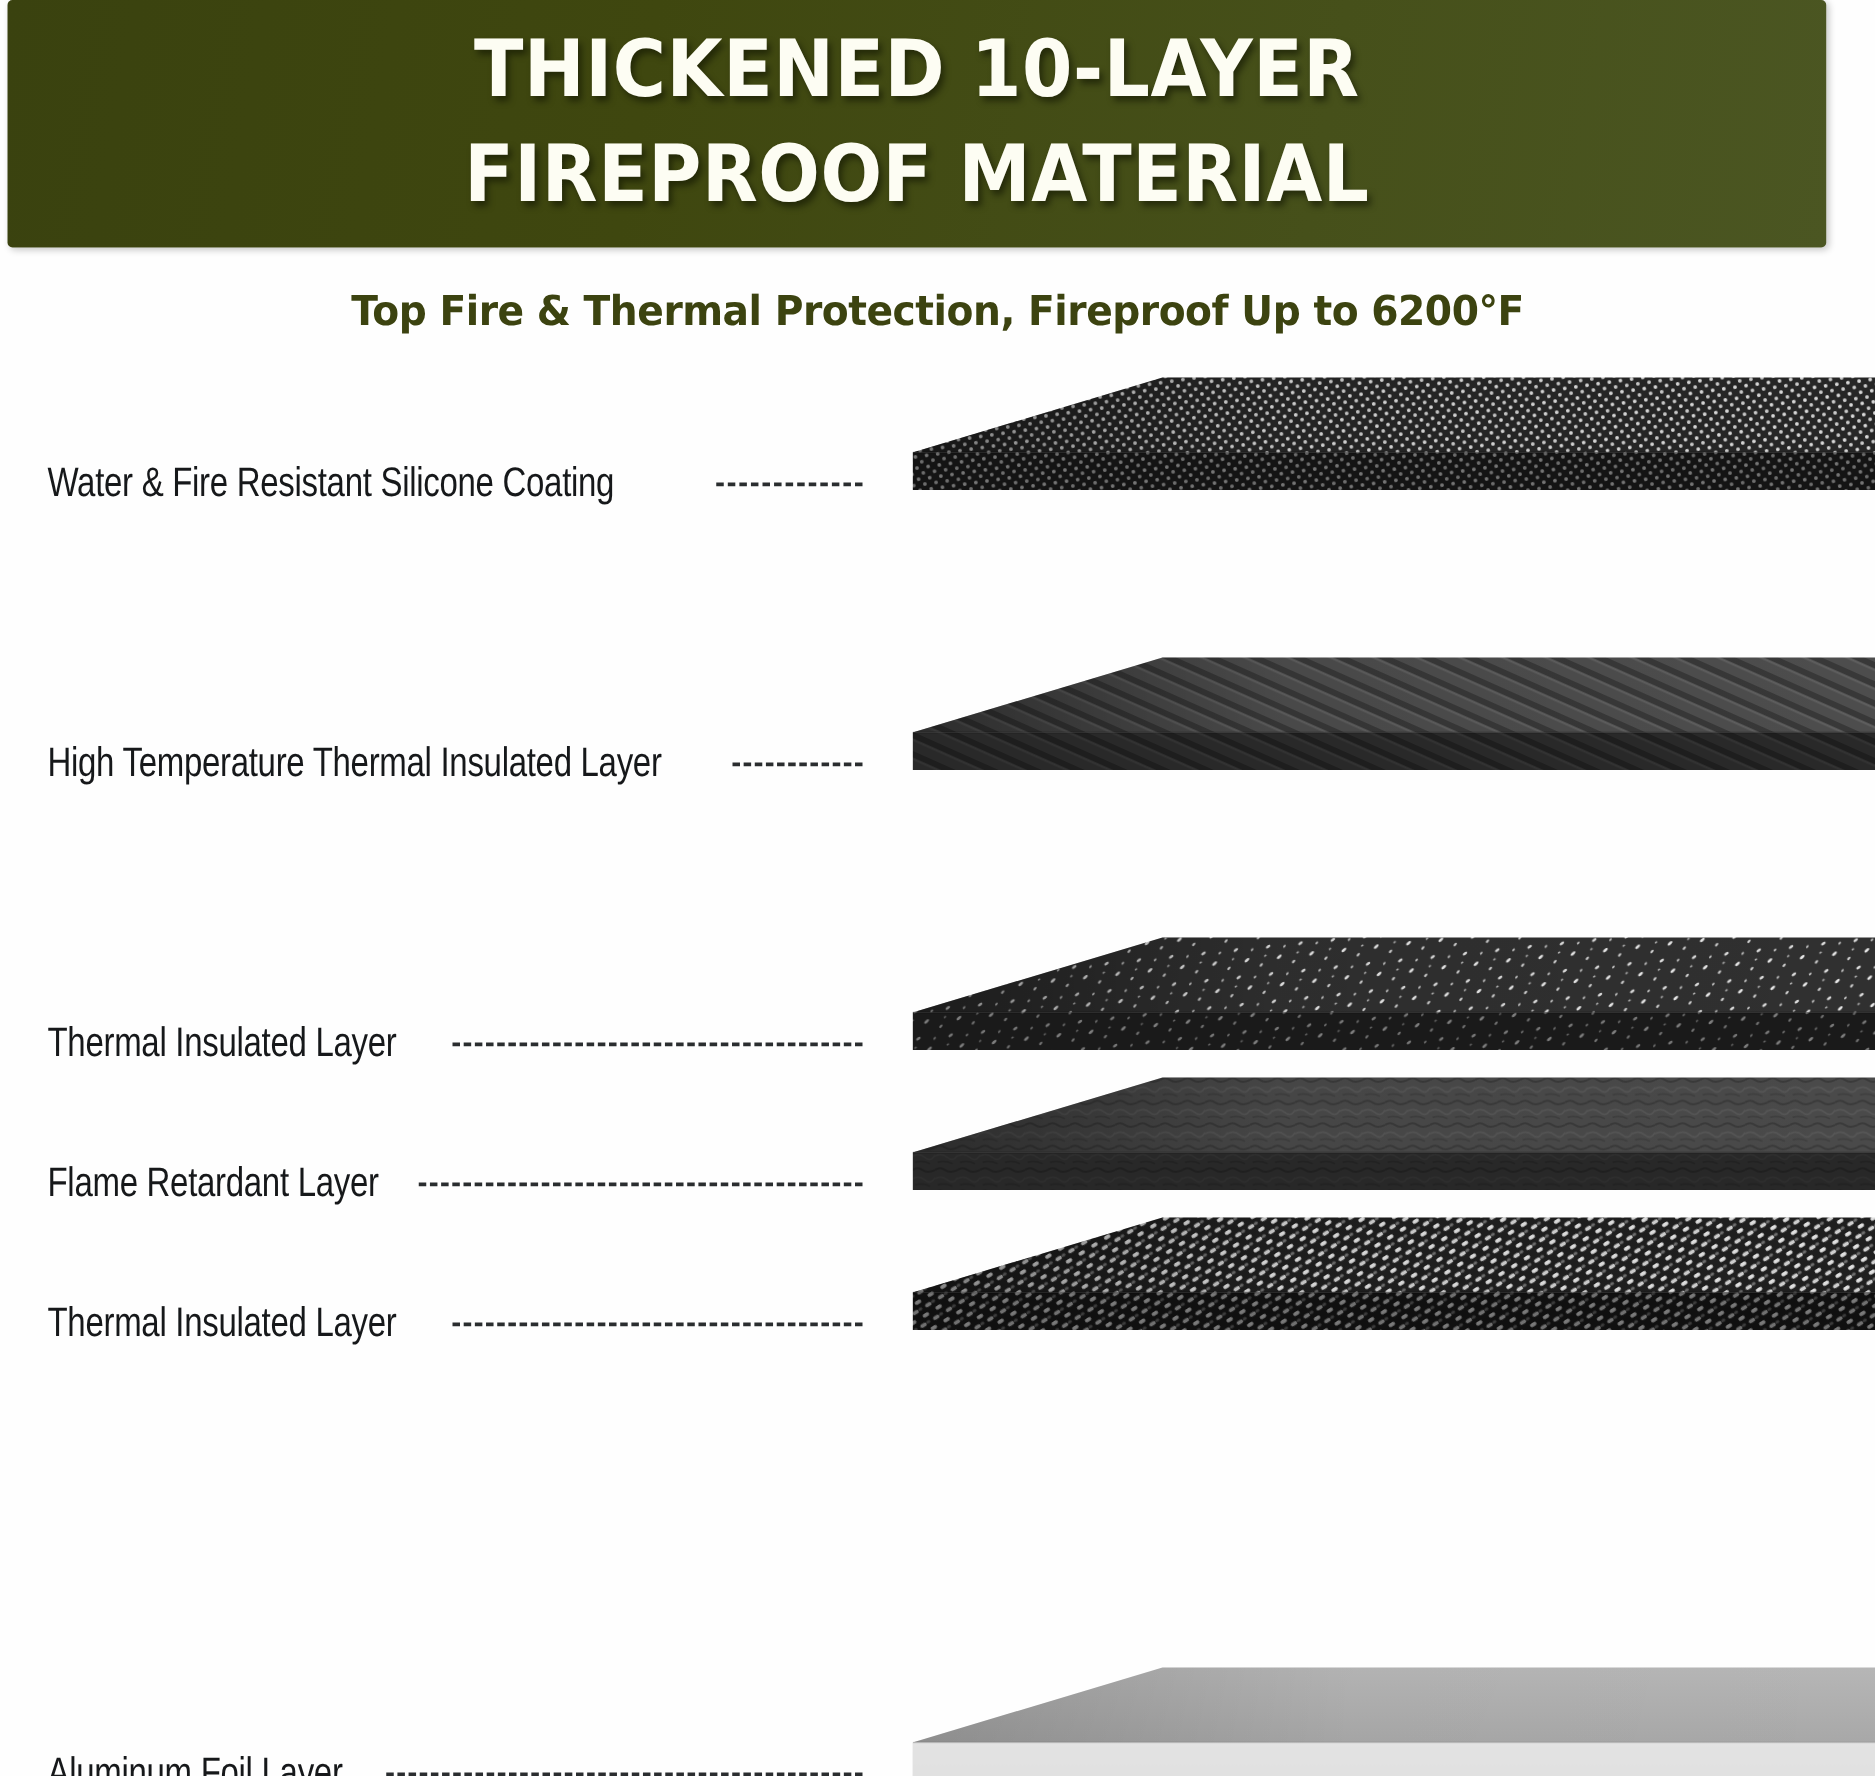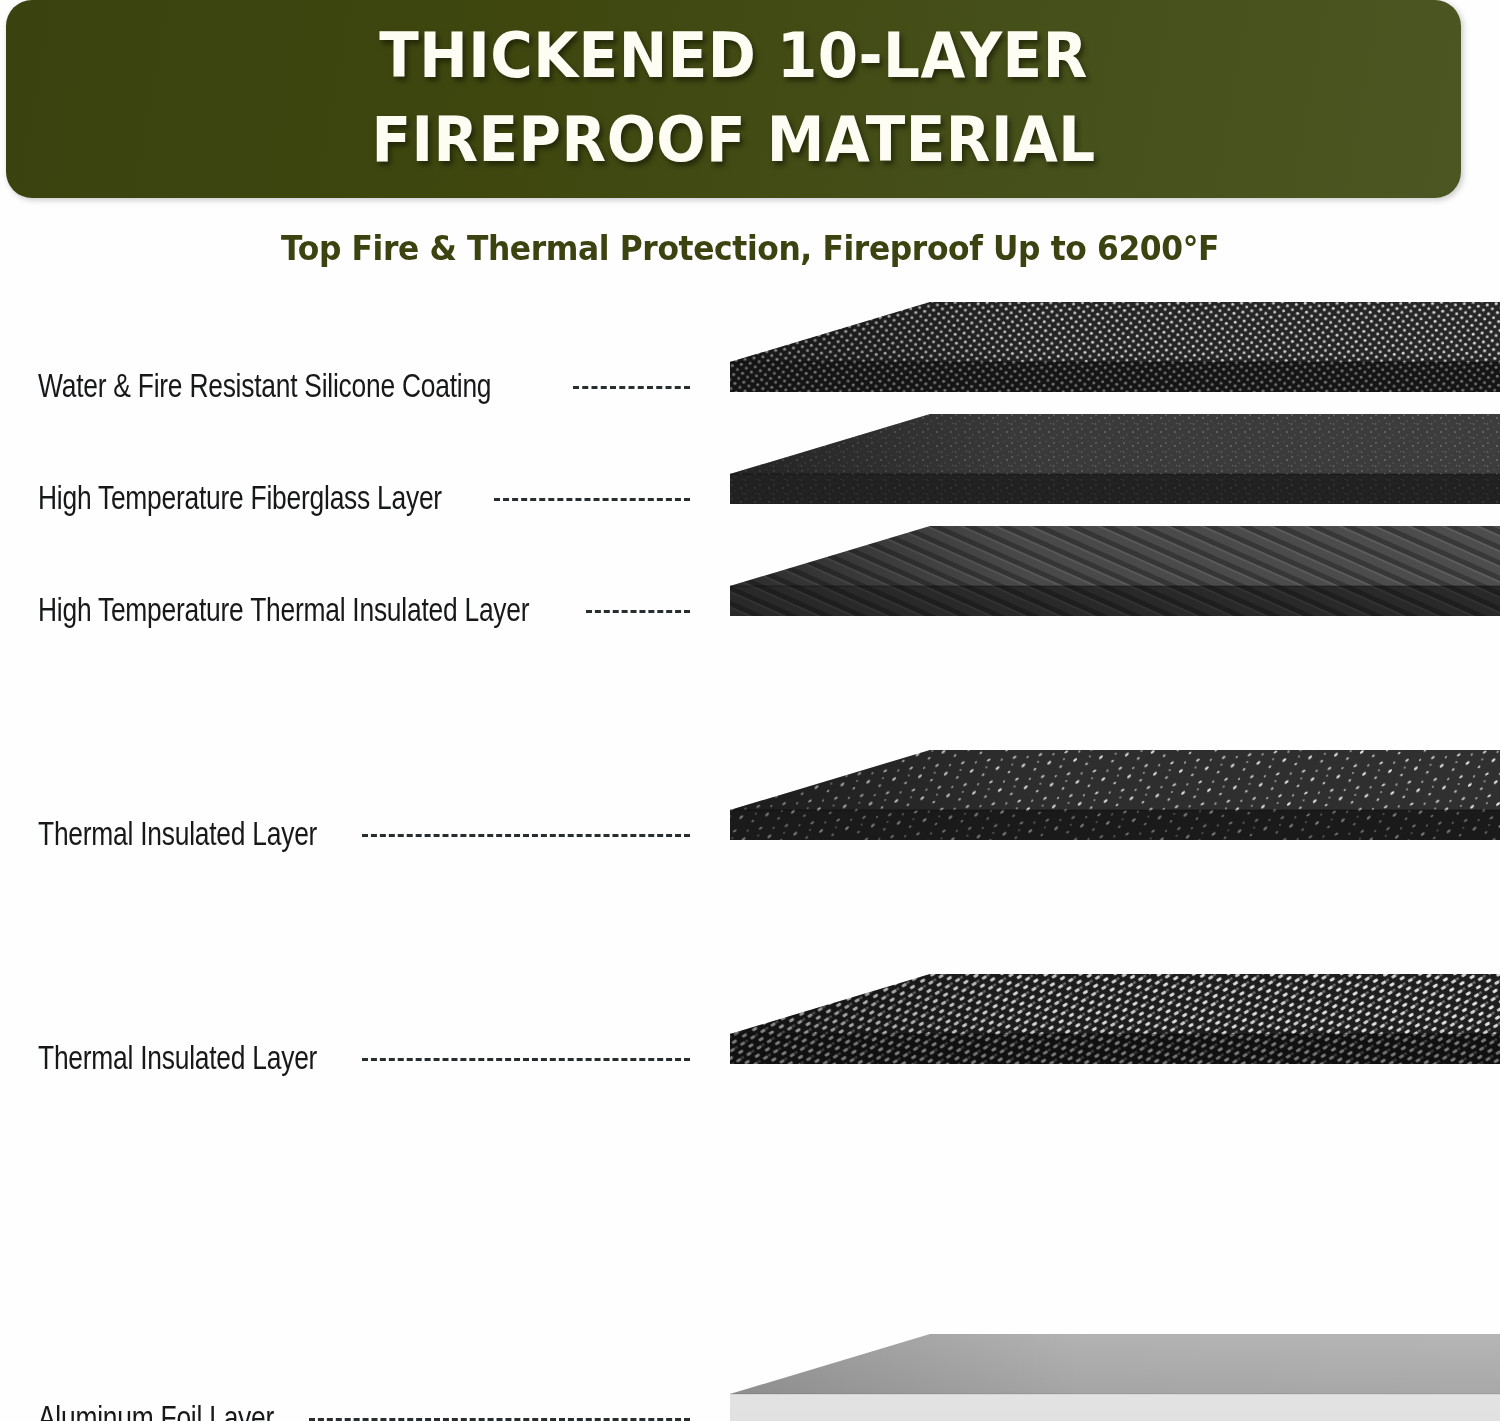--- a/index.html
+++ b/index.html
@@ -16,21 +16,21 @@
     background: #fefefe;
   }
 
   
   #header-banner {
     position: absolute;
     left: 6px;
     top: 0px;
     width: 1455px;
     height: 198px;
-    border-radius: 26px;
+    border-radius: 4px;
     background: linear-gradient(100deg, #3a420f 0%, #3f470f 35%, #46501a 72%, #4b5622 100%);
     box-shadow: 2px 2px 6px rgba(0,0,0,0.22);
     overflow: hidden;
   }
   #header-title {
     position: absolute;
     left: 0;
     right: 0;
     top: 14px;
     text-align: center;
@@ -129,33 +129,20 @@
       <div class="slab" style="top: 0px;">
         <svg width="770" height="100" viewBox="0 0 770 100">
           <path d="M0,62 L200,2 L770,2 L770,62 Z" fill="url(#tx-perforated-dots)"></path>
           <path d="M0,62 L200,2 L770,2 L770,62 Z" fill="url(#topShade)"></path>
           <path d="M0,62 L770,62 L770,92 L0,92 Z" fill="url(#tx-perforated-dots)"></path>
           <path d="M0,62 L770,62 L770,92 L0,92 Z" fill="rgba(0,0,0,0.46)"></path>
           <line x1="0" y1="62" x2="770" y2="62" stroke="rgba(0,0,0,0.35)" stroke-width="1.2"></line>
         </svg>
       </div>
     </div>
-    <div class="layer-row" style="top: 112px;">
-      <div class="layer-label no-sel" style="top: 68px;">High Temperature Fiberglass Layer</div>
-      <div class="leader-line" style="left: 493.6px; width: 196.4px; top: 86px;"></div>
-      <div class="slab" style="top: 0px;">
-        <svg width="770" height="100" viewBox="0 0 770 100">
-          <path d="M0,62 L200,2 L770,2 L770,62 Z" fill="url(#tx-fine-speckle)"></path>
-          <path d="M0,62 L200,2 L770,2 L770,62 Z" fill="url(#topShade)"></path>
-          <path d="M0,62 L770,62 L770,92 L0,92 Z" fill="url(#tx-fine-speckle)"></path>
-          <path d="M0,62 L770,62 L770,92 L0,92 Z" fill="rgba(0,0,0,0.46)"></path>
-          <line x1="0" y1="62" x2="770" y2="62" stroke="rgba(0,0,0,0.35)" stroke-width="1.2"></line>
-        </svg>
-      </div>
-    </div>
     <div class="layer-row" style="top: 224px; text-align: center;">
       <div class="layer-label no-sel" style="top: 68px;">High Temperature Thermal Insulated Layer</div>
       <div class="leader-line" style="left: 586px; width: 104px; top: 86px;"></div>
       <div class="slab" style="top: 0px;">
         <svg width="770" height="100" viewBox="0 0 770 100">
           <path d="M0,62 L200,2 L770,2 L770,62 Z" fill="url(#tx-diagonal-ribs)"></path>
           <path d="M0,62 L200,2 L770,2 L770,62 Z" fill="url(#topShade)"></path>
           <path d="M0,62 L770,62 L770,92 L0,92 Z" fill="url(#tx-diagonal-ribs)"></path>
           <path d="M0,62 L770,62 L770,92 L0,92 Z" fill="rgba(0,0,0,0.46)"></path>
           <line x1="0" y1="62" x2="770" y2="62" stroke="rgba(0,0,0,0.35)" stroke-width="1.2"></line>
@@ -163,20 +150,33 @@
       </div>
     </div>
     <div class="layer-row" style="top: 448px;">
       <div class="layer-label no-sel" style="top: 68px;">Thermal Insulated Layer</div>
       <div class="leader-line" style="left: 361.6px; width: 328.4px; top: 86px;"></div>
       <div class="slab" style="top: 0px;">
         <svg width="770" height="100" viewBox="0 0 770 100">
           <path d="M0,62 L200,2 L770,2 L770,62 Z" fill="url(#tx-white-flakes)"></path>
           <path d="M0,62 L200,2 L770,2 L770,62 Z" fill="url(#topShade)"></path>
           <path d="M0,62 L770,62 L770,92 L0,92 Z" fill="url(#tx-white-flakes)"></path>
+          <path d="M0,62 L770,62 L770,92 L0,92 Z" fill="rgba(0,0,0,0.46)"></path>
+          <line x1="0" y1="62" x2="770" y2="62" stroke="rgba(0,0,0,0.35)" stroke-width="1.2"></line>
+        </svg>
+      </div>
+    </div>
+    <div class="layer-row" style="top: 560px;">
+      <div class="layer-label no-sel" style="top: 68px;">Flame Retardant Layer</div>
+      <div class="leader-line" style="left: 335.2px; width: 354.8px; top: 86px;"></div>
+      <div class="slab" style="top: 0px;">
+        <svg width="770" height="100" viewBox="0 0 770 100">
+          <path d="M0,62 L200,2 L770,2 L770,62 Z" fill="url(#tx-mottled-grain)"></path>
+          <path d="M0,62 L200,2 L770,2 L770,62 Z" fill="url(#topShade)"></path>
+          <path d="M0,62 L770,62 L770,92 L0,92 Z" fill="url(#tx-mottled-grain)"></path>
           <path d="M0,62 L770,62 L770,92 L0,92 Z" fill="rgba(0,0,0,0.46)"></path>
           <line x1="0" y1="62" x2="770" y2="62" stroke="rgba(0,0,0,0.35)" stroke-width="1.2"></line>
         </svg>
       </div>
     </div>
     <div class="layer-row" style="top: 672px;">
       <div class="layer-label no-sel" style="top: 68px;">Thermal Insulated Layer</div>
       <div class="leader-line" style="left: 361.6px; width: 328.4px; top: 86px;"></div>
       <div class="slab" style="top: 0px;">
         <svg width="770" height="100" viewBox="0 0 770 100">

